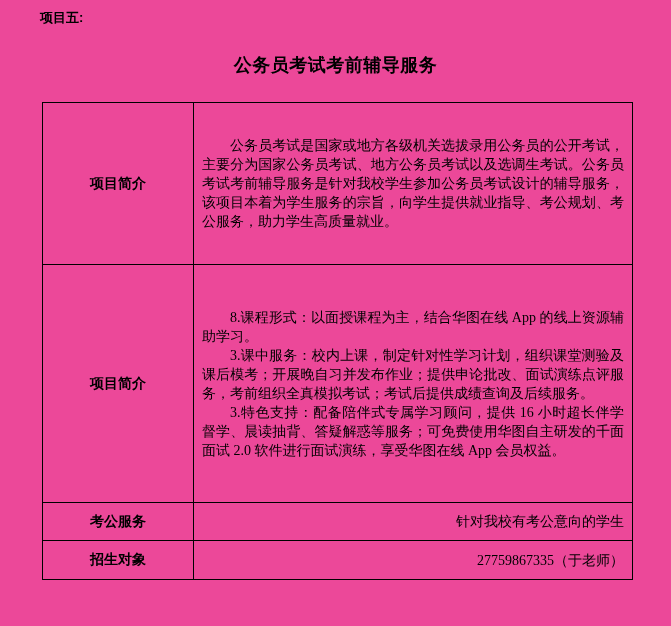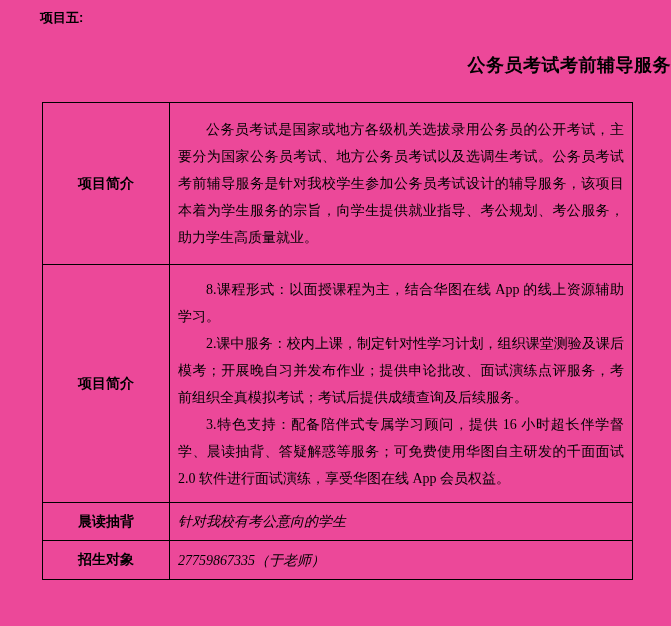--- a/index.html
+++ b/index.html
@@ -23,21 +23,21 @@
     font-size: 13px;
     font-weight: bold;
     font-family: "Liberation Sans", "DejaVu Sans", sans-serif;
   }
   .doc-title {
     position: absolute;
     left: 0;
     right: 0;
     top: 53px;
     margin: 0;
-    text-align: right;
+    text-align: center;
     font-size: 18px;
     font-weight: bold;
     font-family: "Liberation Sans", "DejaVu Sans", sans-serif;
     letter-spacing: 0.5px;
   }
   table.info-table {
     position: absolute;
     left: 42px;
     top: 102px;
     width: 591px;
@@ -48,40 +48,39 @@
   .info-table td {
     border: 1px solid #000000;
     overflow: hidden;
   }
   .info-table th {
     width: 118px;
     font-size: 14px;
     font-weight: bold;
     text-align: center;
     vertical-align: middle;
-    padding: 0 4px;
+    padding: 0 16px;
   }
   .info-table td {
     font-size: 14px;
-    line-height: 27px;
+    line-height: 19px;
     vertical-align: middle;
     padding: 2px 8px;
   }
   .row-intro      { height: 162px; }
   .row-advantages { height: 238px; }
   .row-target     { height: 38px;  }
   .row-phone      { height: 39px;  }
   .para {
     margin: 0;
     text-indent: 2em;
     text-align: justify;
   }
   td.center-cell {
-    text-align: left;
-    font-style: italic;
+    text-align: right;
   }
 </style>
 </head>
 <body>
 
 <div class="page">
 
   <div class="project-label">项目五:</div>
 
   <h1 class="doc-title">公务员考试考前辅导服务</h1>
@@ -92,27 +91,27 @@
         <th>项目简介</th>
         <td>
           <p class="para">公务员考试是国家或地方各级机关选拔录用公务员的公开考试，主要分为国家公务员考试、地方公务员考试以及选调生考试。公务员考试考前辅导服务是针对我校学生参加公务员考试设计的辅导服务，该项目本着为学生服务的宗旨，向学生提供就业指导、考公规划、考公服务，助力学生高质量就业。</p>
         </td>
       </tr>
 
       <tr class="row-advantages">
         <th>项目简介</th>
         <td>
           <p class="para">8.课程形式：以面授课程为主，结合华图在线 App 的线上资源辅助学习。</p>
-          <p class="para">2.课中服务：校内上课，制定针对性学习计划，组织课堂测验及课后模考；开展晚自习并发布作业；提供申论批改、面试演练点评服务，考前组织全真模拟考试；考试后提供成绩查询及后续服务。</p>
+          <p class="para">3.课中服务：校内上课，制定针对性学习计划，组织课堂测验及课后模考；开展晚自习并发布作业；提供申论批改、面试演练点评服务，考前组织全真模拟考试；考试后提供成绩查询及后续服务。</p>
           <p class="para">3.特色支持：配备陪伴式专属学习顾问，提供 16 小时超长伴学督学、晨读抽背、答疑解惑等服务；可免费使用华图自主研发的千面面试 2.0 软件进行面试演练，享受华图在线 App 会员权益。</p>
         </td>
       </tr>
 
       <tr class="row-target">
-        <th>晨读抽背</th>
+        <th>考公服务</th>
         <td class="center-cell">针对我校有考公意向的学生</td>
       </tr>
 
       <tr class="row-phone">
         <th>招生对象</th>
         <td class="center-cell">27759867335（于老师）</td>
       </tr>
     </tbody>
   </table>
 

